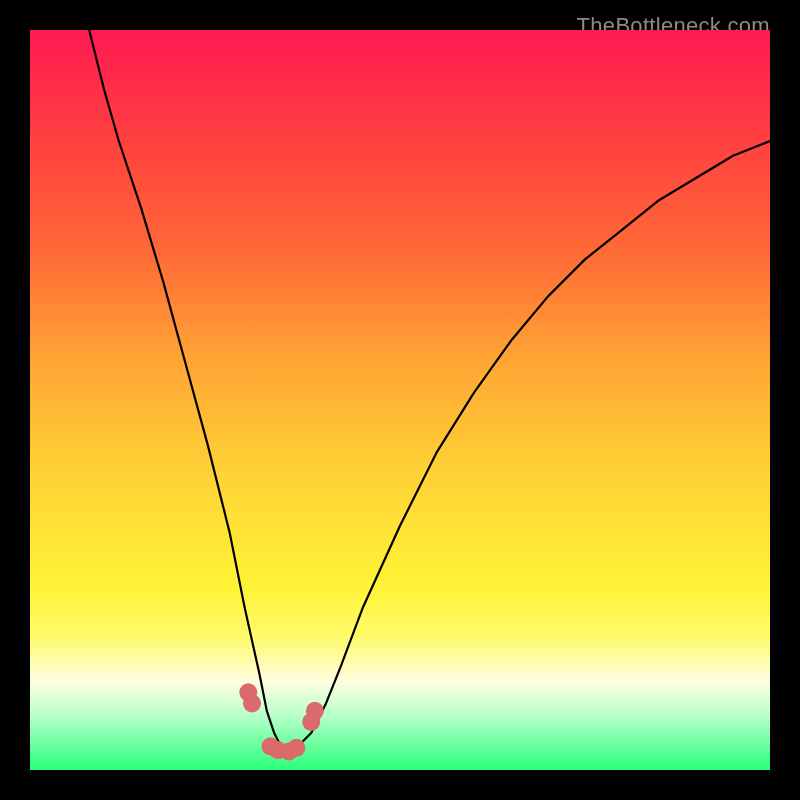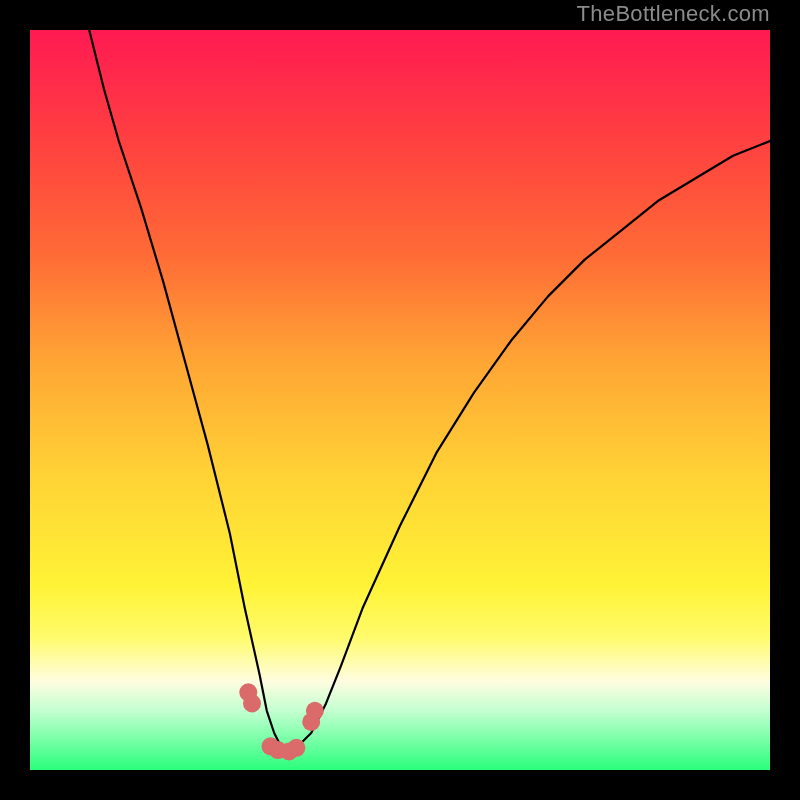--- a/index.html
+++ b/index.html
@@ -31,21 +31,21 @@
       #ffd235 60%,
       #fff336 75%,
       #fffb6a 82%,
       #fffde0 88%,
       #c3ffd0 92%,
       #2aff7c 100%
     );
   }
   .watermark {
     position: absolute;
-    top: 1px;
+    top: 13px;
     right: 30px;
     color: #8b8b8b;
     font-size: 22px;
     font-weight: 500;
     letter-spacing: 0.3px;
   }
   svg.curve {
     position: absolute;
     top: 0; left: 0;
     width: 740px; height: 740px;

